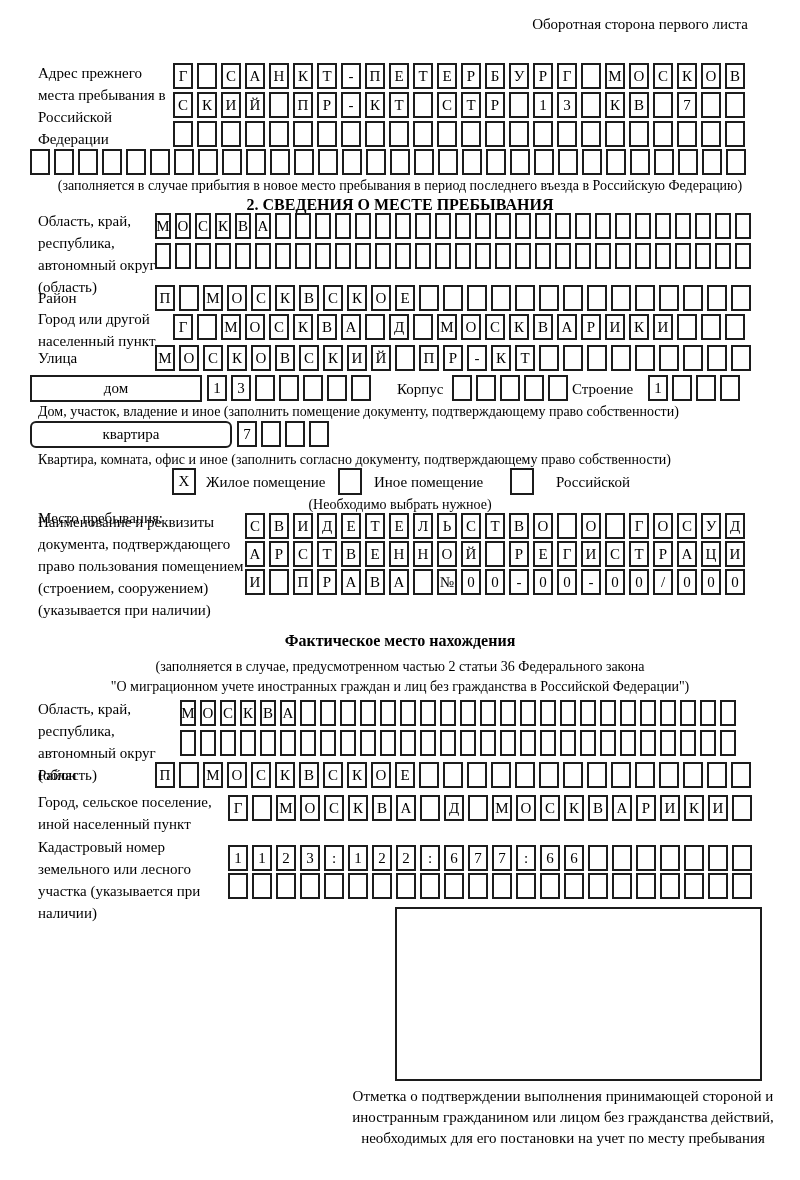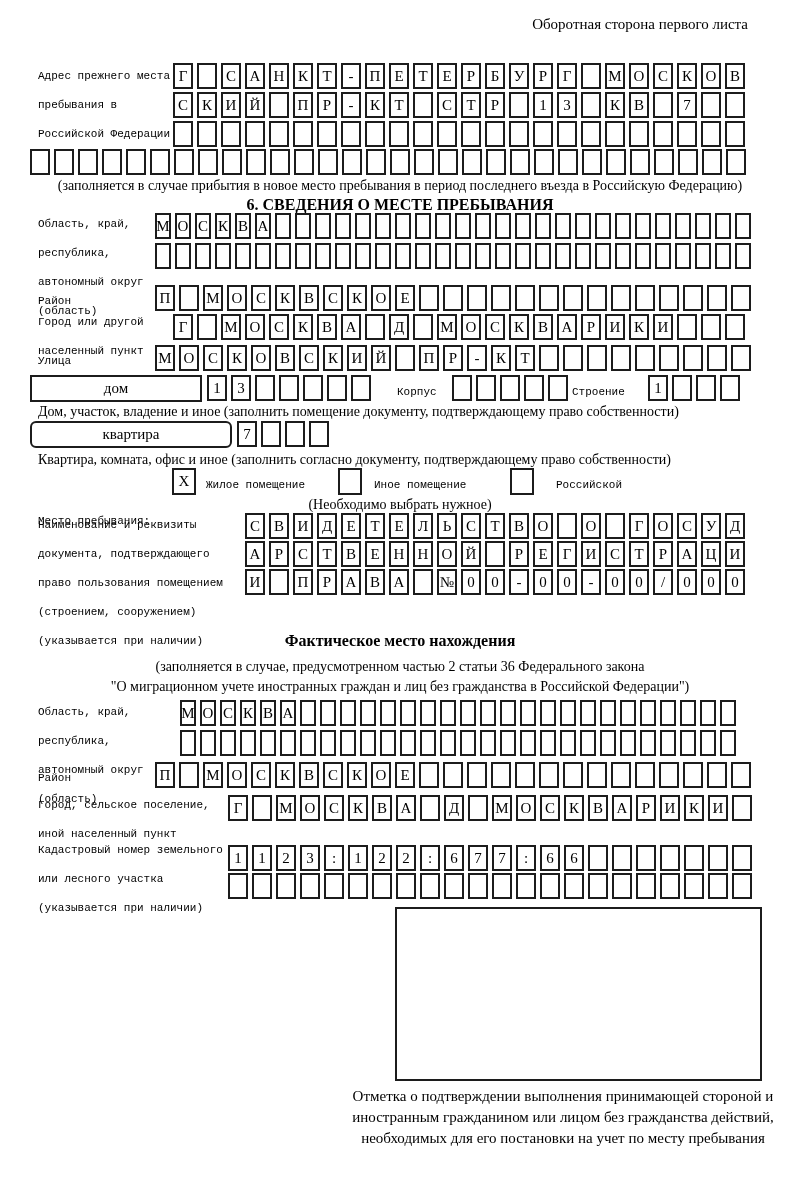--- a/index.html
+++ b/index.html
@@ -2,21 +2,21 @@
 <html lang="ru"><head>
 <meta charset="utf-8">
 <style>
   html,body{margin:0;padding:0;background:#ffffff;}
   body{
     width:800px;height:1180px;position:relative;
     font-family:"Liberation Serif","DejaVu Serif",serif;
     color:#000;
   }
   .abs{position:absolute;}
-  .lbl{font-size:11px;line-height:29px;font-family:Liberation Mono, monospace;}
+  .lbl{font-size:15px;line-height:22px;}
   .cap{font-size:14px;line-height:18px;font-family:Liberation Serif, serif;}
   .title{font-size:16px;font-weight:bold;text-align:center;width:800px;left:0;}
   .center{text-align:center;width:800px;left:0;}
 
   .cells{display:flex;gap:4px;}
   .cellcol{display:flex;flex-direction:column;}
   .cell{
     box-sizing:border-box;flex:none;
     width:20px;height:26px;border:2px solid #1c1c1c;
     display:flex;align-items:center;justify-content:center;
@@ -204,21 +204,21 @@
     <span class="cell"></span>
     <span class="cell"></span>
     <span class="cell"></span>
     <span class="cell"></span>
     <span class="cell"></span>
     <span class="cell"></span>
     <span class="cell"></span>
   </div>
 <div class="abs cap center" id="prev-caption">(заполняется в случае прибытия в новое место пребывания в период последнего въезда в Российскую Федерацию)</div>
 
-<div class="abs title" id="sec2-title">6. СВЕДЕНИЯ О МЕСТЕ ПРЕБЫВАНИЯ</div>
+<div class="abs title" id="sec2-title">2. СВЕДЕНИЯ О МЕСТЕ ПРЕБЫВАНИЯ</div>
 
 <div class="abs lbl" id="s2-region-label">Область, край, республика, автономный округ (область)</div>
 <div class="abs cellcol" id="s2-region-cells">
   <div class="cells sm">
       <span class="cell">М</span>
       <span class="cell">О</span>
       <span class="cell">С</span>
       <span class="cell">К</span>
       <span class="cell">В</span>
       <span class="cell">А</span>

